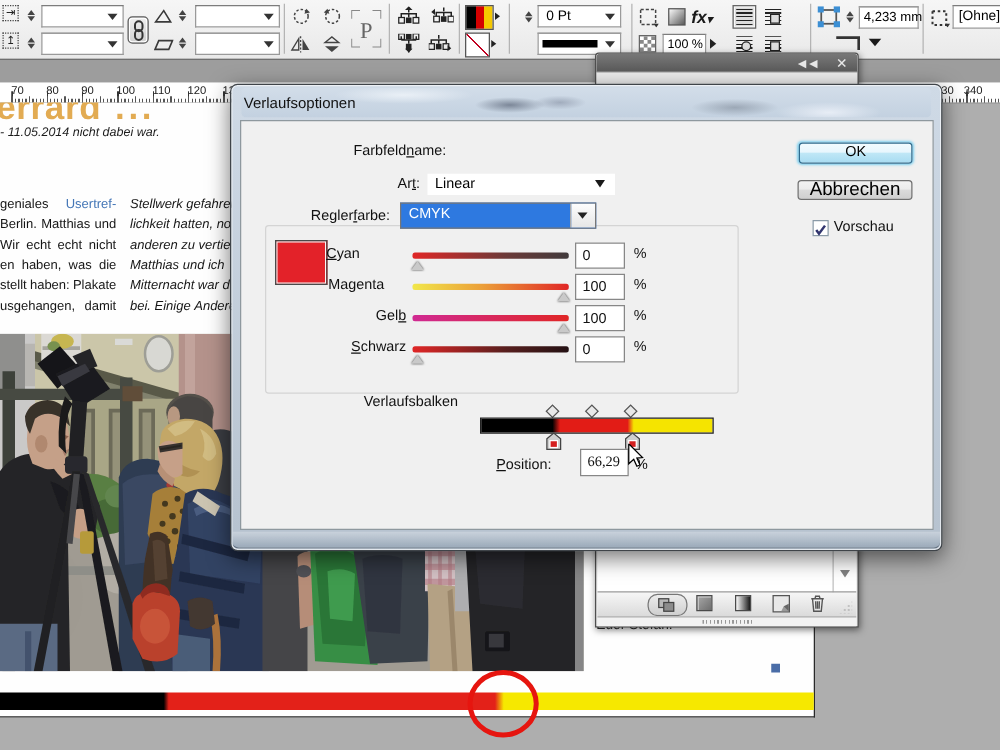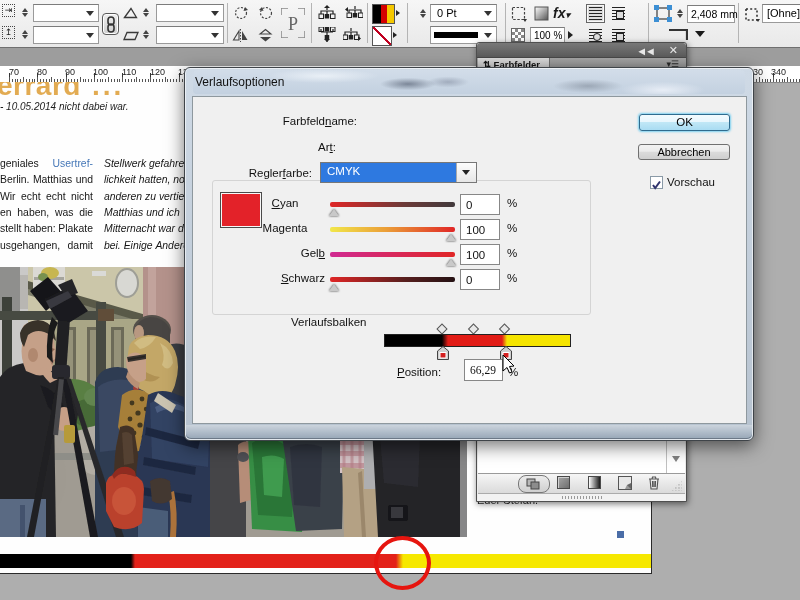--- a/index.html
+++ b/index.html
@@ -61,21 +61,21 @@
 
 #dlg{left:184px;top:67px;width:568px;height:372px;z-index:10;border-radius:6px;border:1px solid #3f4449;background:linear-gradient(#cfdae6,#b6c2cf);box-shadow:0 5px 18px rgba(0,0,0,.55),inset 0 0 0 1px rgba(255,255,255,.6);}
 #dtitle{position:absolute;left:10px;top:7px;font-size:12px;color:#111;}
 #dclient{position:absolute;left:7px;top:28px;width:553px;height:326px;background:#f0f0f0;border:1px solid #8e989e;}
 
 .lbl{position:absolute;font-size:11.5px;color:#111;white-space:nowrap;}
 .tf{position:absolute;background:#fff;border:1px solid #878787;font-size:11.5px;color:#111;}
 .tf span{position:absolute;left:5px;top:50%;transform:translateY(-50%);}
 u{text-decoration:underline;}
 #okbtn{position:absolute;border:1px solid #2f6c8f;border-radius:3px;background:linear-gradient(#f2fbfe 0%,#e8f6fd 45%,#c0e7f6 50%,#a9dcf2 100%);box-shadow:0 0 2px 1px #7ed1f0;font-size:11.5px;text-align:center;color:#000;}
-#abbtn{position:absolute;border:1px solid #707070;border-radius:3px;background:linear-gradient(#f2f2f2 0%,#ebebeb 45%,#dbdbdb 50%,#cfcfcf 100%);font-size:11px;text-align:center;color:#000;}
+#abbtn{position:absolute;border:1px solid #707070;border-radius:3px;background:linear-gradient(#f2f2f2 0%,#ebebeb 45%,#dbdbdb 50%,#cfcfcf 100%);font-size:15px;text-align:center;color:#000;}
 .track{position:absolute;height:5px;border-radius:2px;}
 .thumb{position:absolute;width:0;height:0;border:5px solid transparent;border-bottom:7px solid #c9c9c9;filter:drop-shadow(0 0 1px #333);}
 #cmykcombo{position:absolute;border:1px solid #777;background:#2e79e0;}
 #cmykcombo .arr{position:absolute;right:0;top:0;width:19px;height:100%;background:linear-gradient(#fdfdfd,#e6e6e6);border-left:1px solid #aaa;}
 #cmykcombo .arr:after{content:"";position:absolute;left:5px;top:7px;border:4px solid transparent;border-top:5px solid #222;}
 #groupbox{position:absolute;border:1px solid #d4d4d4;border-radius:3px;}
 #swatch{position:absolute;background:#e32229;border:1px solid #4a4a4a;box-shadow:inset 0 0 0 1px #f7f7f7;}
 
 #redcircle{left:374px;top:536px;width:49px;height:46px;border:4px solid #e6150f;border-radius:50%;z-index:30;}
 #dlg:after{content:"";position:absolute;left:1px;right:1px;bottom:1px;height:13px;border-radius:0 0 5px 5px;background:linear-gradient(rgba(255,255,255,.28),rgba(110,130,150,.38));border-bottom:1px solid rgba(45,60,78,.6);}
@@ -91,21 +91,21 @@
   <span class="rnum" style="left:122px">110</span>
     <span class="rnum" style="left:150px">120</span>
   <span class="rnum" style="left:178px">130</span>
   <span class="rnum" style="left:753px">30</span>
     <span class="rnum" style="left:771px">340</span>
   <div id="rticks"></div>
 </div>
 <div class="abs" id="doc">
   <div id="page">
     <div id="heading">errard<span style="margin-left:11px;letter-spacing:3px;">...</span></div>
-    <div id="dateline">- 10.05.2014 nicht dabei war.</div>
+    <div id="dateline">- 11.05.2014 nicht dabei war.</div>
     <div class="col" id="col1">
       <div class="jl">
           <span>geniales</span>
           <span class="fake" style="color:#4577b7">Usertref-</span>
         </div>
       <div class="jl">
           <span>Berlin.</span>
           <span>Matthias</span>
           <span>und</span>
         </div>
@@ -445,44 +445,40 @@
       <rect x="3" y="3" width="12" height="11" fill="none" stroke="#555" stroke-width="1.4"></rect>
       <g fill="#3c8fd4">
         <rect x="0" y="0" width="5" height="5"></rect>
         <rect x="13" y="0" width="5" height="5"></rect>
         <rect x="0" y="12" width="5" height="5"></rect>
         <rect x="13" y="12" width="5" height="5"></rect>
       </g>
     </svg>
   <div class="spin" style="left:676px;top:6px;"></div>
   <div class="tbf" style="left:687px;top:5px;width:46px;height:16px;font-size:10.5px;white-space:nowrap;">
-      <span style="position:absolute;left:3px;top:2px;">2,408 mm</span>
+      <span style="position:absolute;left:3px;top:2px;">4,233 mm</span>
     </div>
   <svg class="abs" style="left:668px;top:28px" width="20" height="13" viewBox="0 0 20 13">
       <path d="M1 2 L19 2 L19 12" fill="none" stroke="#333" stroke-width="2.2"></path>
     </svg>
   <div class="abs" style="left:695px;top:31px;width:0;height:0;border:5px solid transparent;border-top:6px solid #1a1a1a;"></div>
   <div class="sep" style="left:738px;"></div>
   <svg class="abs" style="left:744px;top:7px" width="16" height="15" viewBox="0 0 16 15">
       <rect x="2" y="2" width="11" height="11" fill="none" stroke="#333" stroke-width="1.6" stroke-dasharray="2 2.2"></rect>
       <path d="M12 12 L16 12 L14 15 Z" fill="#333"></path>
     </svg>
   <div class="tbf" style="left:762px;top:4px;width:40px;height:17px;font-size:11px;">
       <span style="position:absolute;left:4px;top:2px;">[Ohne]+</span>
     </div>
 </div>
 
 <div class="abs" id="panel">
   <div id="ptitle">
       <span id="pcoll">◄◄</span>
       <span id="pclose">✕</span>
-    </div>
-  <div id="ptabs">
-      <div id="ptab">⇅ Farbfelder</div>
-      <span id="pmenu">▾☰</span>
     </div>
   <div id="plist">
       <div id="psb"></div>
     </div>
   <div id="pbar">
     <div class="pico" style="left:40px;top:1px;width:30px;height:16px;border:1px solid #777;border-radius:8px;background:linear-gradient(#ececec,#cfcfcf);">
       <svg width="30" height="16" viewBox="0 0 30 16">
           <rect x="8" y="3" width="8" height="7" fill="#b8b8b8" stroke="#444"></rect>
           <rect x="12" y="6" width="8" height="7" fill="#8c8c8c" stroke="#444"></rect>
         </svg>
@@ -505,29 +501,33 @@
 radial-gradient(ellipse 40px 9px at 215px 14px,rgba(60,70,90,.55),rgba(60,70,90,0) 70%),
 radial-gradient(ellipse 30px 8px at 255px 12px,rgba(120,130,150,.5),rgba(120,130,150,0) 70%),
 radial-gradient(ellipse 50px 10px at 395px 16px,rgba(90,100,115,.4),rgba(90,100,115,0) 70%),
 radial-gradient(ellipse 60px 12px at 470px 20px,rgba(235,240,248,.9),rgba(235,240,248,0) 70%),
 radial-gradient(ellipse 80px 10px at 130px 6px,rgba(240,245,250,.8),rgba(240,245,250,0) 70%),
 linear-gradient(180deg,#d2dde9,#c3d1e0);"></div>
   <div id="dtitle">Verlaufsoptionen</div>
   <div id="dclient"></div>
   <div class="lbl" style="left:60px;top:47px;width:112px;text-align:right;">Farbfeld<u>n</u>ame:</div>
   <div class="lbl" style="left:100px;top:73px;width:51px;text-align:right;">Ar<u>t</u>:</div>
+  <div style="position:absolute;left:157px;top:71px;width:150px;height:17px;background:#fff;">
+    <span style="position:absolute;left:6px;top:2px;font-size:11.5px;">Linear</span>
+    <span style="position:absolute;right:8px;top:5px;border:4px solid transparent;border-top:6px solid #1a1a1a;"></span>
+  </div>
   <div id="groupbox" style="left:27px;top:112px;width:377px;height:133px;"></div>
   <div class="lbl" style="left:40px;top:99px;width:87px;text-align:right;background:#f0f0f0;">Regler<u>f</u>arbe:</div>
   <div id="cmykcombo" style="left:135px;top:94px;width:155px;height:19px;text-align:right;">
     <span style="position:absolute;left:6px;top:2px;font-size:11.5px;color:#fff;">CMYK</span>
     <div class="arr"></div>
   </div>
   <div id="swatch" style="left:35px;top:124px;width:40px;height:34px;"></div>
 
-  <div class="lbl" style="left:60px;top:129px;width:80px;text-align:center;"><u>C</u>yan</div>
+  <div class="lbl" style="left:76px;top:129px;width:80px;text-align:left;"><u>C</u>yan</div>
   <div class="track" style="left:145px;top:133.5px;width:125px;background:linear-gradient(90deg,#e02626,#6b3a38 60%,#413a3c);"></div>
   <div class="thumb" style="left:144px;top:136px;"></div>
   <div class="tf" style="left:275px;top:126px;width:38px;height:19px;">
       <span>0</span>
     </div>
   <div class="lbl" style="left:322px;top:129px;">%</div>
 
   <div class="lbl" style="left:60px;top:154px;width:80px;text-align:center;">Magenta</div>
   <div class="track" style="left:145px;top:158.5px;width:125px;background:linear-gradient(90deg,#f1e74a,#eb9e38 45%,#e02626);"></div>
   <div class="thumb" style="left:261px;top:161px;"></div>

